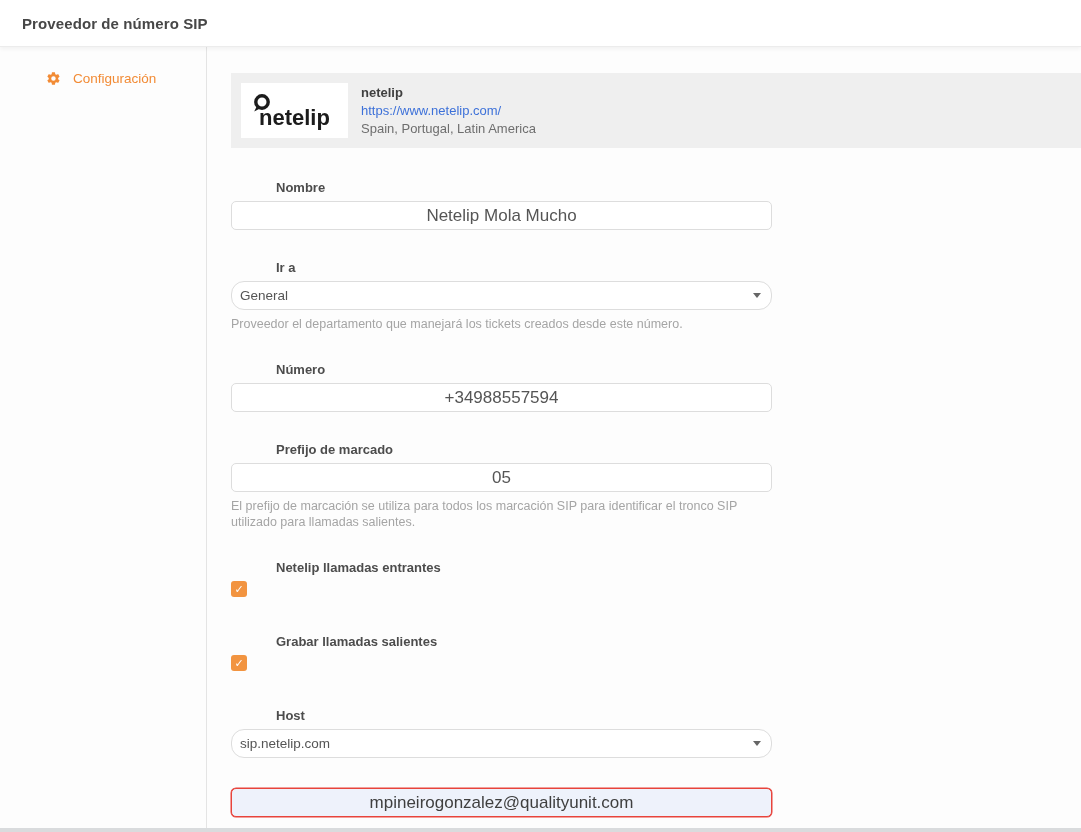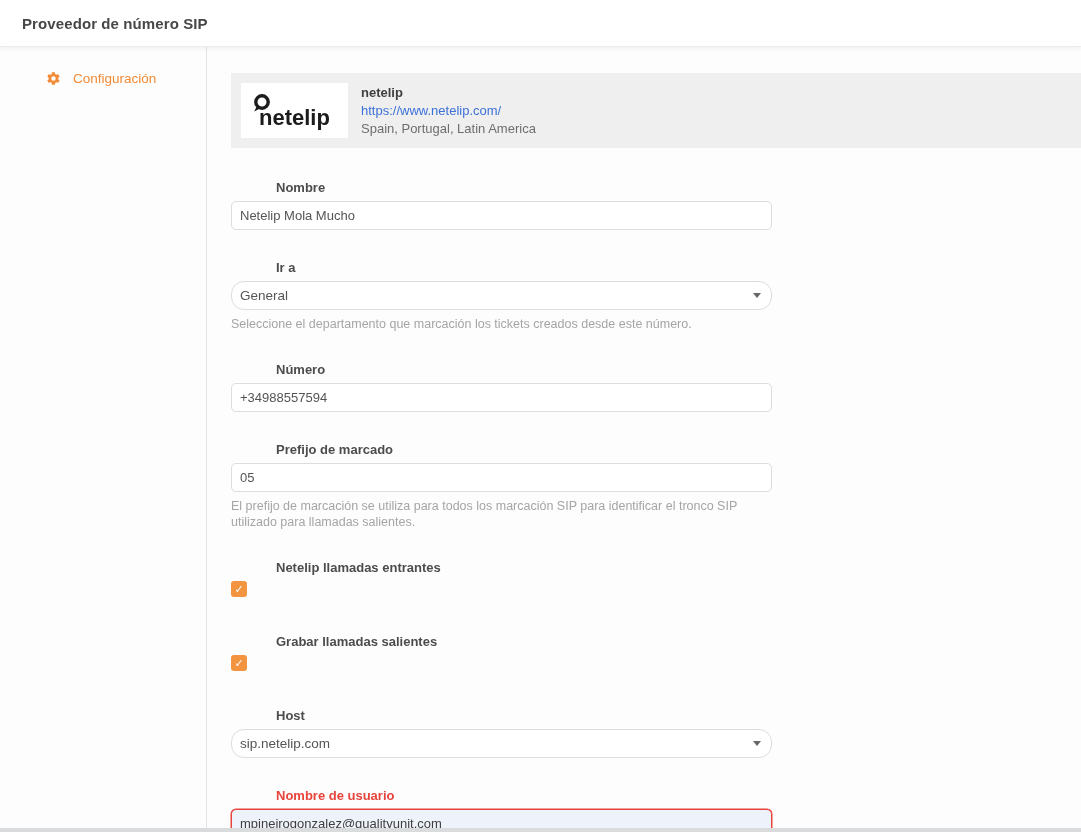--- a/index.html
+++ b/index.html
@@ -122,24 +122,25 @@
     padding-left: 45px;
   }
   .field-label.error { color: #e8443c; }
   .text-input {
     width: 100%;
     height: 29px;
     border: 1px solid #ddd;
     border-radius: 5px;
     padding: 0 8px;
     font-family: "Liberation Sans", "DejaVu Sans", sans-serif;
-    font-size: 13px;
+    font-size: 17px;
     color: #555;
     background: #fff;
     outline: none;
+    text-align: center;
   }
   .text-input.error {
     border: 1px solid #e8443c;
     box-shadow: 0 0 0 0.5px #e8443c;
     background: #eef2fb;
     color: #3f3f3f;
   }
   .select-box {
     width: 100%;
     height: 29px;
@@ -241,21 +242,21 @@
         <label class="field-label">Nombre</label>
         <input class="text-input" type="text" value="Netelip Mola Mucho" style="">
       </div>
 
       <div class="field-group">
         <label class="field-label">Ir a</label>
         <div class="select-box">
           <span class="select-value">General</span>
           <span class="caret"></span>
         </div>
-        <div class="helper-text">Seleccione el departamento que marcación los tickets creados desde este número.</div>
+        <div class="helper-text">Proveedor el departamento que manejará los tickets creados desde este número.</div>
       </div>
 
       <div class="field-group">
         <label class="field-label">Número</label>
         <input class="text-input" type="text" value="+34988557594" style="">
       </div>
 
       <div class="field-group">
         <label class="field-label">Prefijo de marcado</label>
         <input class="text-input" type="text" value="05" style="">
@@ -274,21 +275,20 @@
 
       <div class="field-group">
         <label class="field-label">Host</label>
         <div class="select-box">
           <span class="select-value">sip.netelip.com</span>
           <span class="caret"></span>
         </div>
       </div>
 
       <div class="field-group">
-        <label class="field-label error">Nombre de usuario</label>
         <input class="text-input error" type="text" value="mpineirogonzalez@qualityunit.com" style="">
       </div>
 
     </div>
   </div>
 </div>
 
 <div class="bottom-strip"></div>
 
 </body></html>

